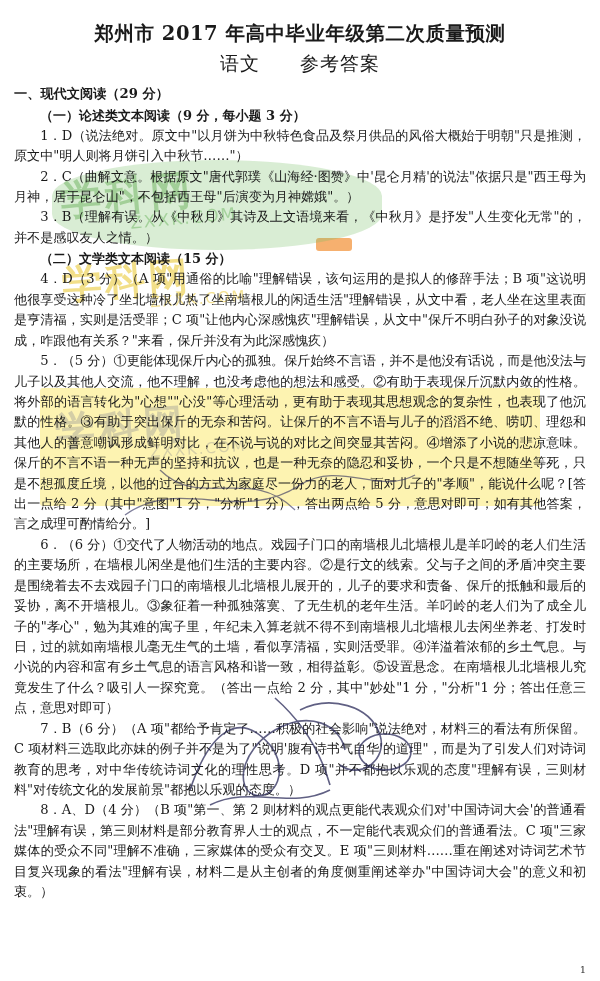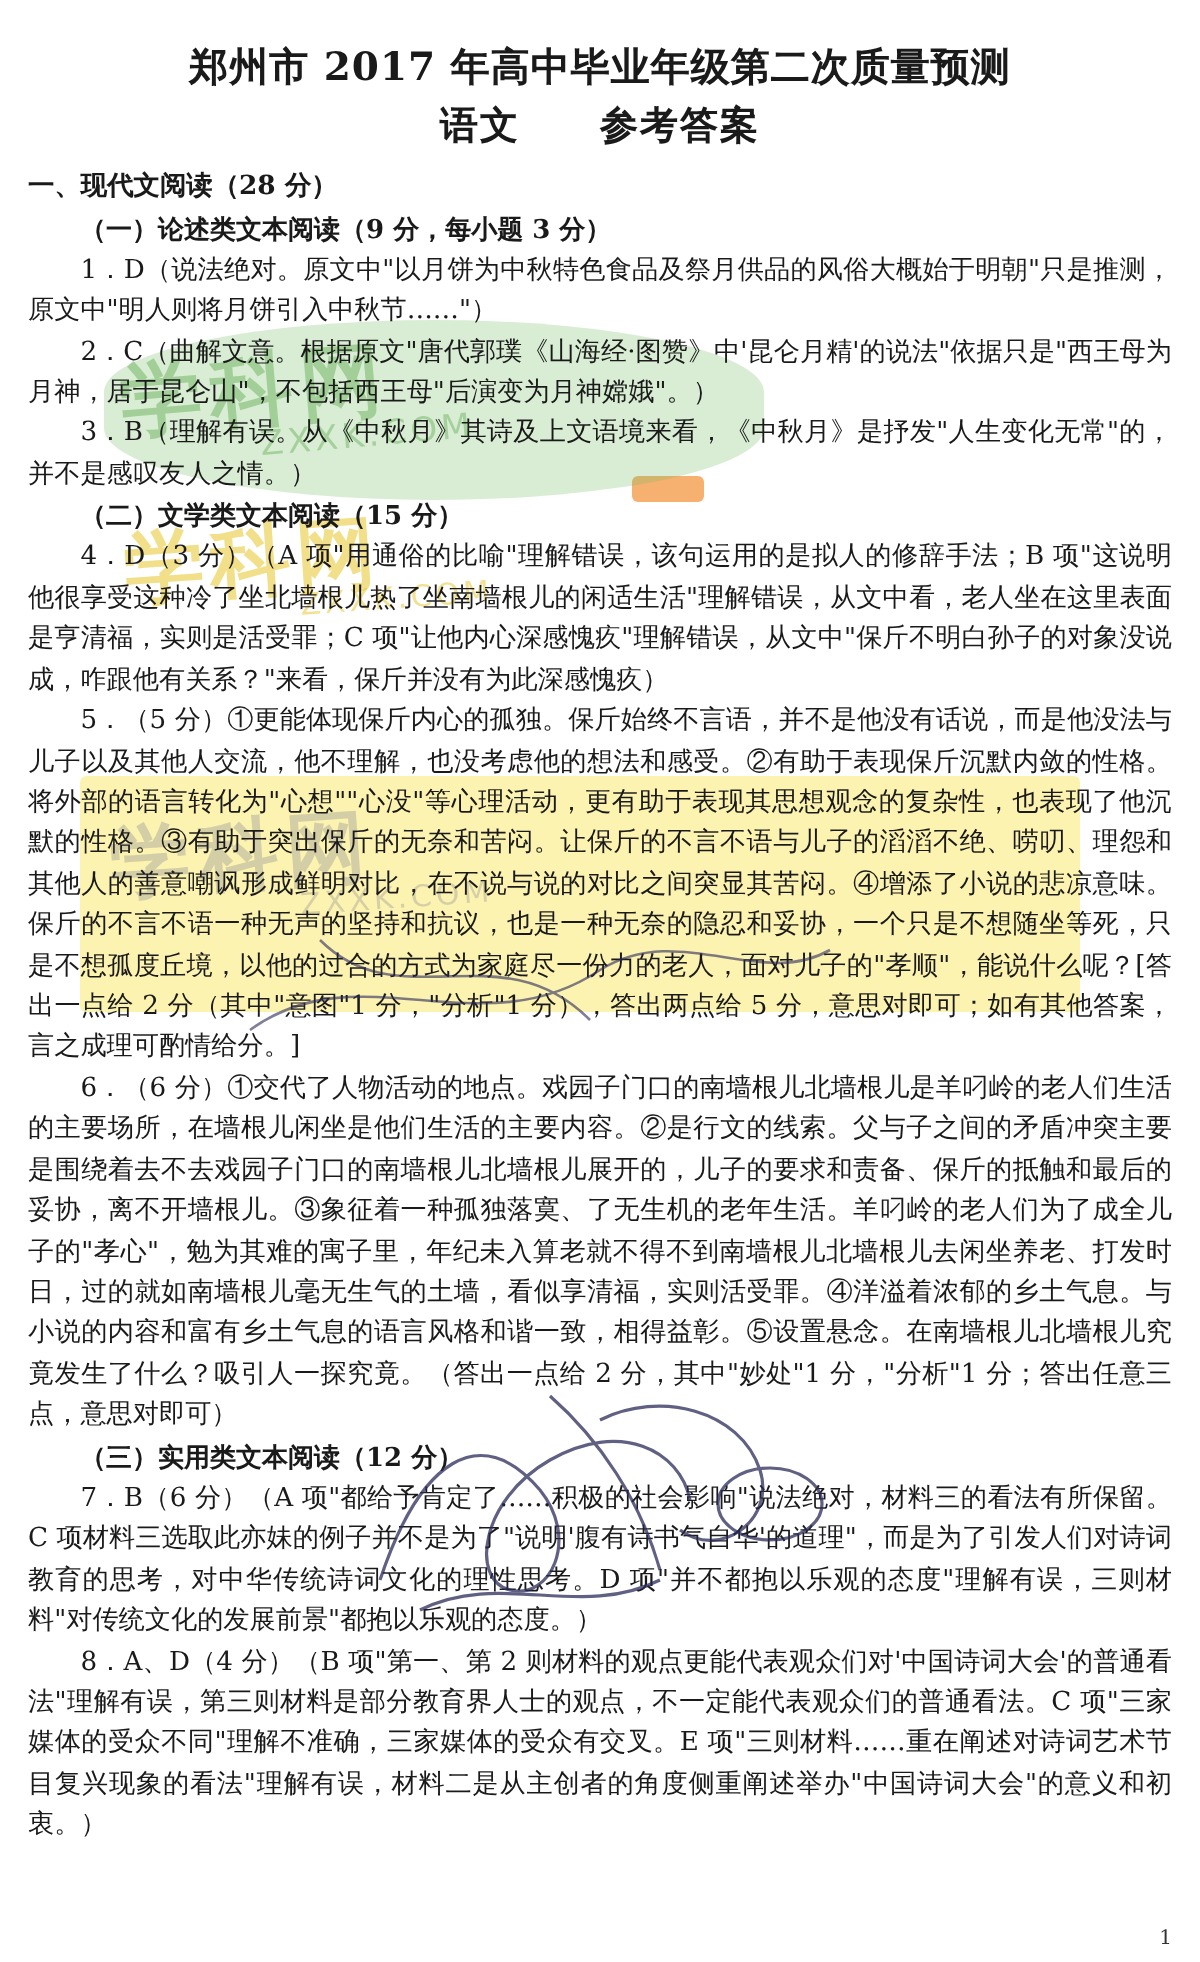--- a/index.html
+++ b/index.html
@@ -32,21 +32,21 @@
     text-align: center;
     font-size: 19.5px;
     font-weight: bold;
     letter-spacing: 0.5px;
     margin: 0 0 6px 0;
     line-height: 1.25;
   }
   .title2 {
     text-align: center;
     font-size: 19px;
-    font-weight: bold;
+    font-weight: normal;
     letter-spacing: 1px;
     margin: 0 0 8px 0;
     line-height: 1.25;
   }
   .sec {
     font-size: 13.2px;
     font-weight: bold;
     line-height: 1.55;
     margin: 1px 0 0 0;
   }
@@ -171,32 +171,31 @@
 <div class="page">
 
   <div class="hl hl-orange" style="left:316px; top:238px; width:36px; height:13px;"></div>
   <div class="hl hl-yellow-big" style="left:40px; top:388px; width:500px; height:118px;"></div>
   <div class="hl hl-green-blob" style="left:52px; top:160px; width:330px; height:90px;"></div>
 
   <div class="content">
     <div class="title1">郑州市 2017 年高中毕业年级第二次质量预测</div>
     <div class="title2">语文　　参考答案</div>
 
-    <div class="sec">一、现代文阅读（28 分）</div>
+    <div class="sec">一、现代文阅读（29 分）</div>
     <div class="subsec">（一）论述类文本阅读（9 分，每小题 3 分）</div>
     <p class="para">1．D（说法绝对。原文中"以月饼为中秋特色食品及祭月供品的风俗大概始于明朝"只是推测，原文中"明人则将月饼引入中秋节……"）</p>
     <p class="para">2．C（曲解文意。根据原文"唐代郭璞《山海经·图赞》中'昆仑月精'的说法"依据只是"西王母为月神，居于昆仑山"，不包括西王母"后演变为月神嫦娥"。）</p>
     <p class="para">3．B（理解有误。从《中秋月》其诗及上文语境来看，《中秋月》是抒发"人生变化无常"的，并不是感叹友人之情。）</p>
 
     <div class="subsec">（二）文学类文本阅读（15 分）</div>
     <p class="para">4．D（3 分）（A 项"用通俗的比喻"理解错误，该句运用的是拟人的修辞手法；B 项"这说明他很享受这种冷了坐北墙根儿热了坐南墙根儿的闲适生活"理解错误，从文中看，老人坐在这里表面是亨清福，实则是活受罪；C 项"让他内心深感愧疚"理解错误，从文中"保斤不明白孙子的对象没说成，咋跟他有关系？"来看，保斤并没有为此深感愧疚）</p>
     <p class="para">5．（5 分）①更能体现保斤内心的孤独。保斤始终不言语，并不是他没有话说，而是他没法与儿子以及其他人交流，他不理解，也没考虑他的想法和感受。②有助于表现保斤沉默内敛的性格。将外部的语言转化为"心想""心没"等心理活动，更有助于表现其思想观念的复杂性，也表现了他沉默的性格。③有助于突出保斤的无奈和苦闷。让保斤的不言不语与儿子的滔滔不绝、唠叨、理怨和其他人的善意嘲讽形成鲜明对比，在不说与说的对比之间突显其苦闷。④增添了小说的悲凉意味。保斤的不言不语一种无声的坚持和抗议，也是一种无奈的隐忍和妥协，一个只是不想随坐等死，只是不想孤度丘境，以他的过合的方式为家庭尽一份力的老人，面对儿子的"孝顺"，能说什么呢？[答出一点给 2 分（其中"意图"1 分，"分析"1 分），答出两点给 5 分，意思对即可；如有其他答案，言之成理可酌情给分。]</p>
     <p class="para">6．（6 分）①交代了人物活动的地点。戏园子门口的南墙根儿北墙根儿是羊叼岭的老人们生活的主要场所，在墙根儿闲坐是他们生活的主要内容。②是行文的线索。父与子之间的矛盾冲突主要是围绕着去不去戏园子门口的南墙根儿北墙根儿展开的，儿子的要求和责备、保斤的抵触和最后的妥协，离不开墙根儿。③象征着一种孤独落寞、了无生机的老年生活。羊叼岭的老人们为了成全儿子的"孝心"，勉为其难的寓子里，年纪未入算老就不得不到南墙根儿北墙根儿去闲坐养老、打发时日，过的就如南墙根儿毫无生气的土墙，看似享清福，实则活受罪。④洋溢着浓郁的乡土气息。与小说的内容和富有乡土气息的语言风格和谐一致，相得益彰。⑤设置悬念。在南墙根儿北墙根儿究竟发生了什么？吸引人一探究竟。（答出一点给 2 分，其中"妙处"1 分，"分析"1 分；答出任意三点，意思对即可）</p>
 
-    <div class="subsec">（三）实用类文本阅读（12 分）</div>
     <p class="para">7．B（6 分）（A 项"都给予肯定了……积极的社会影响"说法绝对，材料三的看法有所保留。C 项材料三选取此亦妹的例子并不是为了"说明'腹有诗书气自华'的道理"，而是为了引发人们对诗词教育的思考，对中华传统诗词文化的理性思考。D 项"并不都抱以乐观的态度"理解有误，三则材料"对传统文化的发展前景"都抱以乐观的态度。）</p>
     <p class="para">8．A、D（4 分）（B 项"第一、第 2 则材料的观点更能代表观众们对'中国诗词大会'的普通看法"理解有误，第三则材料是部分教育界人士的观点，不一定能代表观众们的普通看法。C 项"三家媒体的受众不同"理解不准确，三家媒体的受众有交叉。E 项"三则材料……重在阐述对诗词艺术节目复兴现象的看法"理解有误，材料二是从主创者的角度侧重阐述举办"中国诗词大会"的意义和初衷。）</p>
   </div>
 
   <div class="wm wm-green">学科网</div>
   <div class="wm wm-green2">ZXXK.COM</div>
   <div class="wm wm-yellow">学科网</div>
   <div class="wm wm-yellow2">ZXXK.COM</div>
   <div class="wm wm-gray">学科网</div>
   <div class="wm wm-gray2">ZXXK.COM</div>

